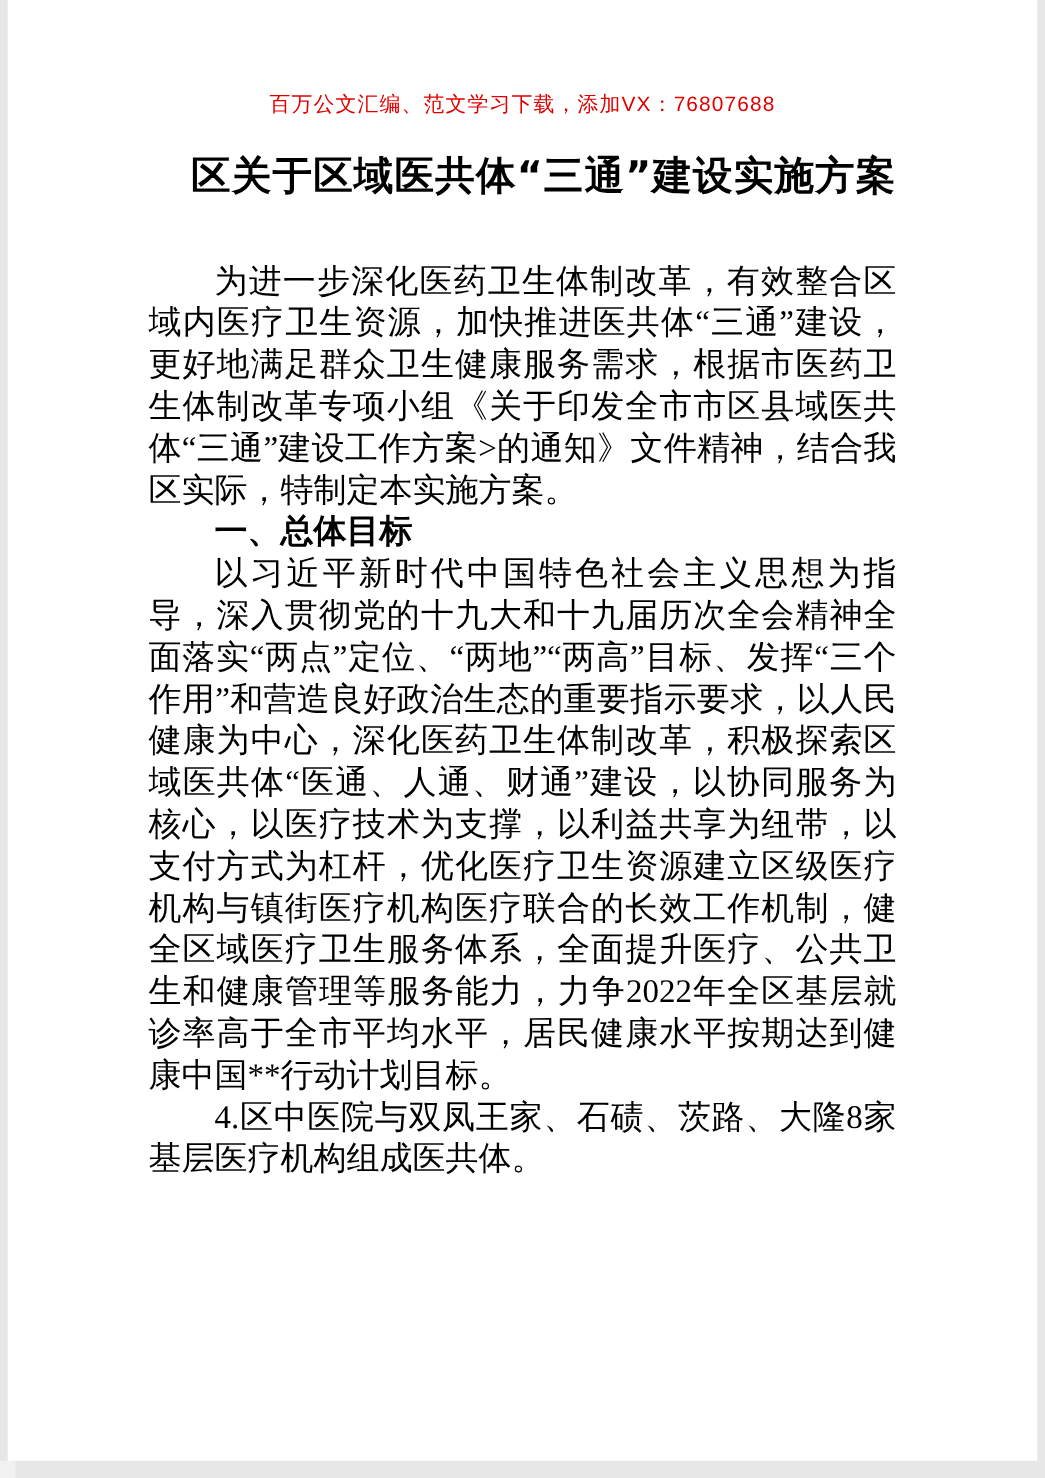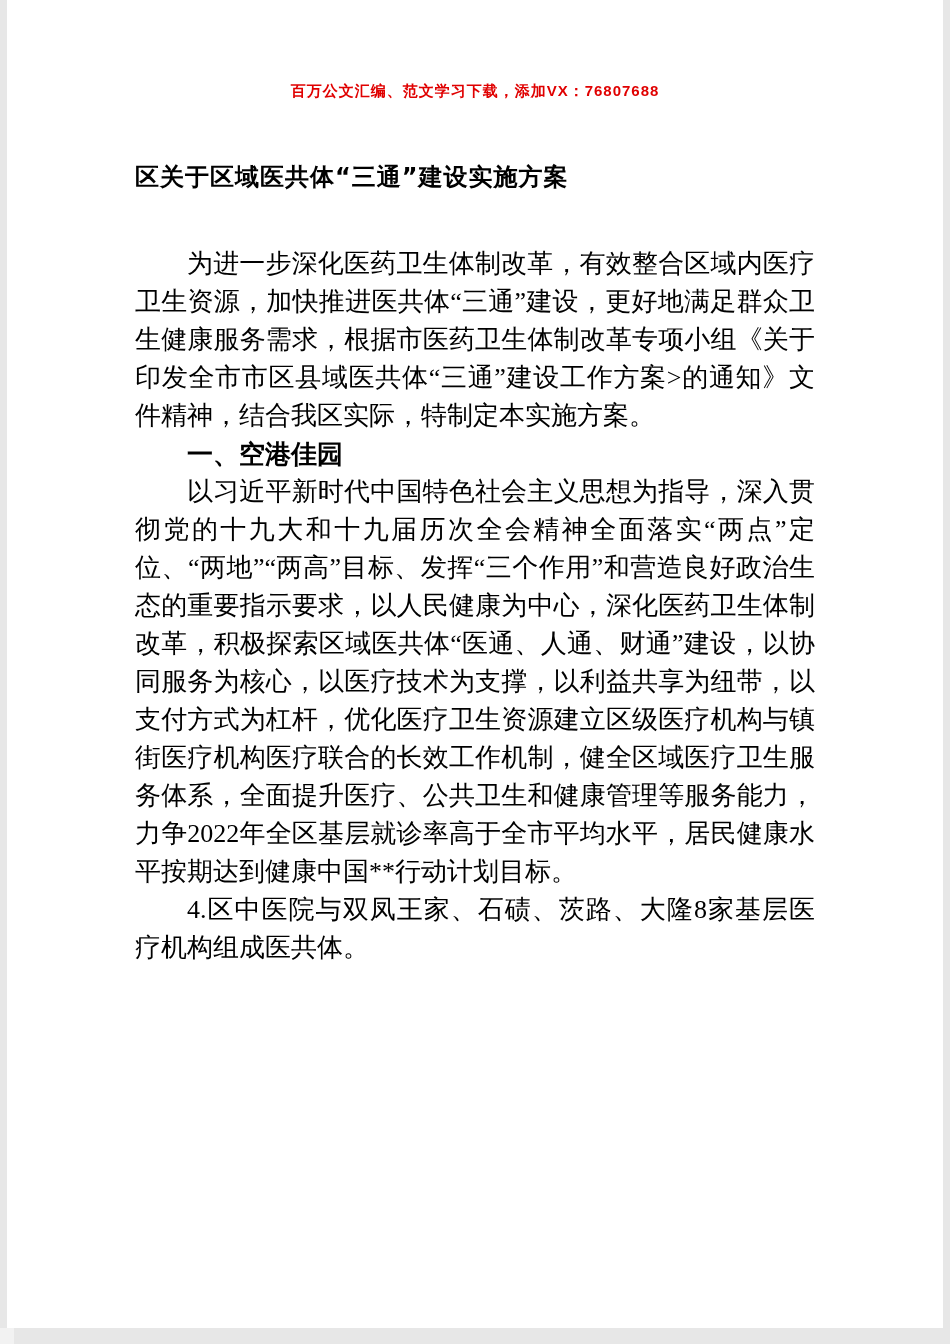--- a/index.html
+++ b/index.html
@@ -20,40 +20,40 @@
     right: 7px;
     top: 0;
     bottom: 16px;
     background: #ffffff;
     box-sizing: border-box;
     padding: 0 128px;
   }
   .banner {
     margin-top: 82px;
     text-align: center;
-    font-size: 15px;
+    font-size: 19px;
     letter-spacing: 1px;
-    font-weight: 700;
+    font-weight: 400;
     font-family: "Liberation Sans", "DejaVu Sans", sans-serif;
   }
   .title {
-    margin: 60px 0 0 0;
-    text-align: left;
-    font-size: 24px;
+    margin: 28px 0 0 0;
+    text-align: right;
+    font-size: 36px;
     font-weight: bold;
     letter-spacing: 1px;
     color: #000;
     font-family: "DejaVu Sans", "Liberation Sans", sans-serif;
   }
   .content {
     margin-top: 52px;
   }
   .content p {
     margin: 0;
-    font-size: 26px;
+    font-size: 30px;
     line-height: 38px;
     color: #000;
     text-indent: 2em;
     text-align: justify;
     text-justify: inter-ideograph;
   }
   .content p.heading {
     font-weight: bold;
     font-family: "DejaVu Sans", "Liberation Sans", sans-serif;
   }
@@ -76,21 +76,21 @@
 <div class="page">
 
   <div class="banner" style="color: rgb(224, 0, 0);">百万公文汇编、范文学习下载，添加VX：76807688</div>
 
   <h1 class="title">区关于区域医共体“三通”建设实施方案</h1>
 
   <div class="content">
 
     <p>为进一步深化医药卫生体制改革，有效整合区域内医疗卫生资源，加快推进医共体“三通”建设，更好地满足群众卫生健康服务需求，根据市医药卫生体制改革专项小组《关于印发全市市区县域医共体“三通”建设工作方案&gt;的通知》文件精神，结合我区实际，特制定本实施方案。</p>
 
-    <p class="heading">一、空港佳园</p>
+    <p class="heading">一、总体目标</p>
 
     <p>以习近平新时代中国特色社会主义思想为指导，深入贯彻党的十九大和十九届历次全会精神全面落实“两点”定位、“两地”“两高”目标、发挥“三个作用”和营造良好政治生态的重要指示要求，以人民健康为中心，深化医药卫生体制改革，积极探索区域医共体“医通、人通、财通”建设，以协同服务为核心，以医疗技术为支撑，以利益共享为纽带，以支付方式为杠杆，优化医疗卫生资源建立区级医疗机构与镇街医疗机构医疗联合的长效工作机制，健全区域医疗卫生服务体系，全面提升医疗、公共卫生和健康管理等服务能力，力争2022年全区基层就诊率高于全市平均水平，居民健康水平按期达到健康中国**行动计划目标。</p>
 
 
 
 
     <p>4.区中医院与双凤王家、石碛、茨路、大隆8家基层医疗机构组成医共体。</p>
 
   </div>
 </div>

